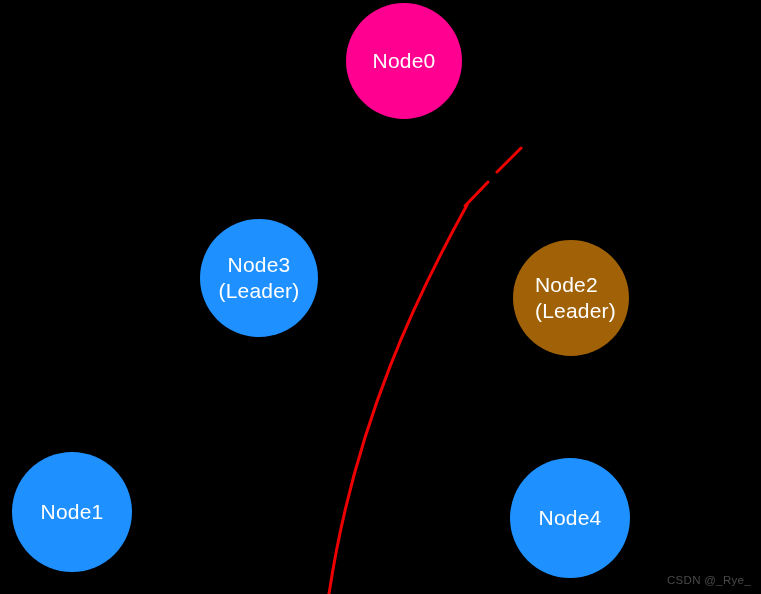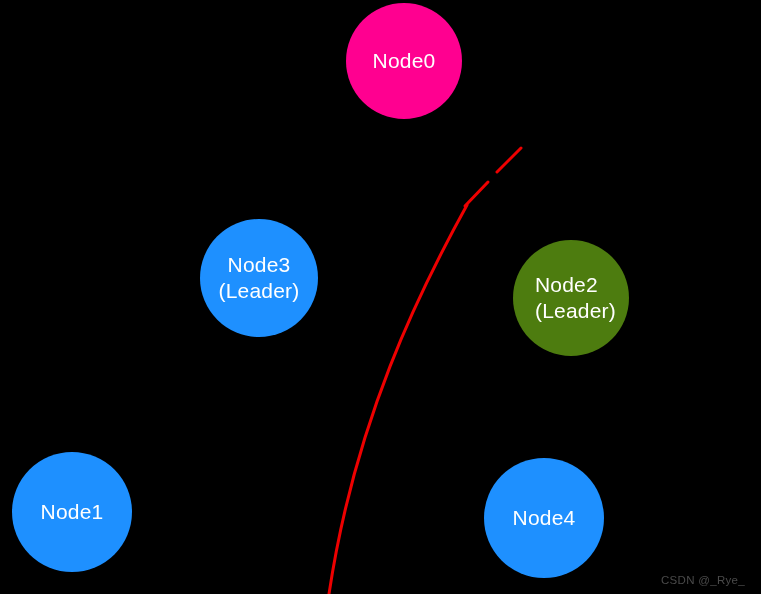--- a/index.html
+++ b/index.html
@@ -43,21 +43,21 @@
   #edges {
     position: absolute;
     left: 0;
     top: 0;
     width: 761px;
     height: 594px;
     pointer-events: none;
   }
   #watermark {
     position: absolute;
-    right: 16px;
+    right: 10px;
     bottom: 8px;
     color: #4a4a4a;
     font-size: 11.5px;
     letter-spacing: 0.3px;
     user-select: none;
   }
 </style>
 </head>
 <body>
 
@@ -71,28 +71,28 @@
 
   <div class="node" style="left:346px; top:3px; width:116px; height:116px; background:#ff0090;">
     <span class="label-line">Node0</span>
   </div>
 
   <div class="node" style="left:200px; top:219px; width:118px; height:118px; background:#1e90ff;">
     <span class="label-line">Node3</span>
     <span class="label-line">(Leader)</span>
   </div>
 
-  <div class="node align-left" style="left:513px; top:240px; width:116px; height:116px; background:#4d7c0f; padding-left:22px;">
+  <div class="node align-left" style="left:513px; top:240px; width:116px; height:116px; background:#a16207; padding-left:22px;">
     <span class="label-line">Node2</span>
     <span class="label-line">(Leader)</span>
   </div>
 
   <div class="node" style="left:12px; top:452px; width:120px; height:120px; background:#1e90ff;">
     <span class="label-line">Node1</span>
   </div>
 
-  <div class="node" style="left:484px; top:458px; width:120px; height:120px; background:#1e90ff;">
+  <div class="node" style="left:510px; top:458px; width:120px; height:120px; background:#1e90ff;">
     <span class="label-line">Node4</span>
   </div>
 
   <div id="watermark">CSDN @_Rye_</div>
 
 </div>
 
 </body></html>

